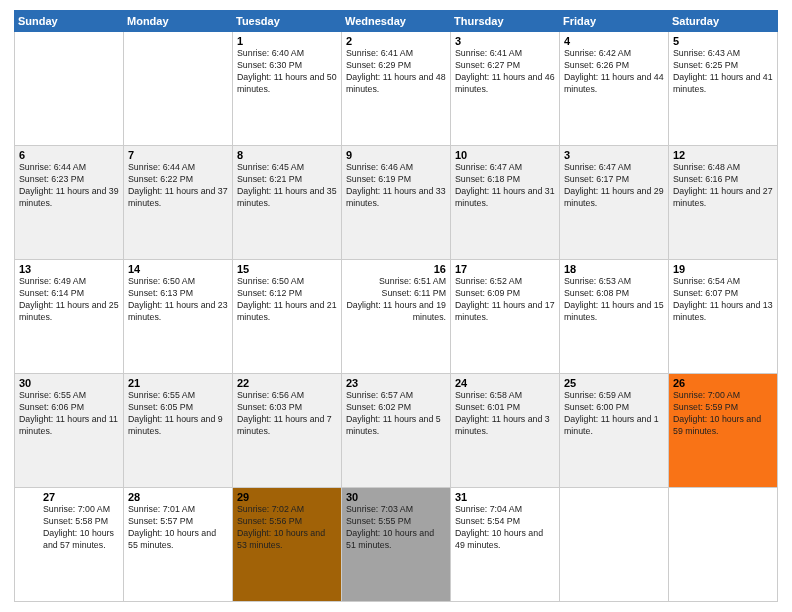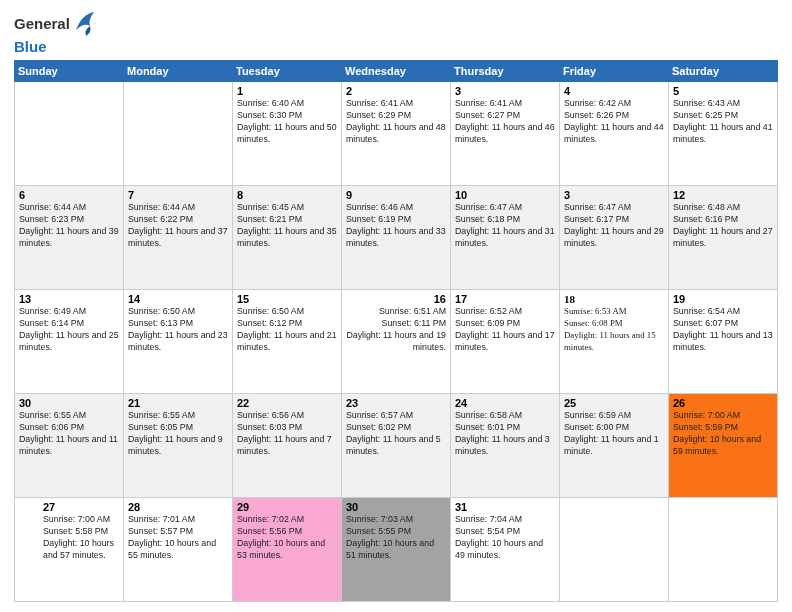--- a/index.html
+++ b/index.html
@@ -88,40 +88,20 @@
     }
     .empty { background: #f9f9f9; }
     tr:nth-child(odd) td { background: #fff; }
     tr:nth-child(even) td { background: #f4f4f4; }
     .calendar thead tr th { background: #2a6db5; }
   </style>
 </head>
 <body>
 
 <div class="page">
-  <div class="header">
-    <div class="logo">
-      <div>
-        <div style="display:flex;align-items:center;">
-          <span class="logo-text logo-general">General</span>
-          <svg class="logo-icon" viewBox="0 0 22 28" fill="none" xmlns="http://www.w3.org/2000/svg">
-            <path d="M4 20 Q10 4 22 2 Q16 10 18 16 Q12 12 4 20Z" fill="#2a6db5"></path>
-            <path d="M18 16 Q20 22 14 26 Q12 20 18 16Z" fill="#1a5a9a"></path>
-          </svg>
-        </div>
-        <div style="margin-left:0;">
-          <span class="logo-text logo-blue" style="font-size:15px;font-weight:bold;color:#1a6fbf;">Blue</span>
-        </div>
-      </div>
-    </div>
-    <div class="title-block">
-      <div class="month-title"></div>
-      <div class="location"></div>
-    </div>
-  </div>
 
   <table class="calendar">
     <thead>
       <tr>
       <th>Sunday</th>
           <th>Monday</th>
           <th>Tuesday</th>
           <th>Wednesday</th>
           <th>Thursday</th>
           <th>Friday</th>
@@ -231,21 +211,21 @@
             <div class="day-info" style="white-space: pre-line;">Sunrise: 6:51 AM
 Sunset: 6:11 PM
 Daylight: 11 hours and 19 minutes.</div>
           </td>
           <td style="background: rgb(255, 255, 255);">
             <span class="day-num">17</span>
             <div class="day-info" style="white-space: pre-line;">Sunrise: 6:52 AM
 Sunset: 6:09 PM
 Daylight: 11 hours and 17 minutes.</div>
           </td>
-          <td style="background: rgb(255, 255, 255); font-family: Liberation Serif, serif;">
+          <td style="background: rgb(255, 255, 255);">
             <span class="day-num">18</span>
             <div class="day-info" style="white-space: pre-line;">Sunrise: 6:53 AM
 Sunset: 6:08 PM
 Daylight: 11 hours and 15 minutes.</div>
           </td>
           <td style="background: rgb(255, 255, 255);">
             <span class="day-num">19</span>
             <div class="day-info" style="white-space: pre-line;">Sunrise: 6:54 AM
 Sunset: 6:07 PM
 Daylight: 11 hours and 13 minutes.</div>
@@ -301,21 +281,21 @@
             <div class="day-info" style="white-space: pre-line;">Sunrise: 7:00 AM
 Sunset: 5:58 PM
 Daylight: 10 hours and 57 minutes.</div>
           </td>
           <td style="background: rgb(255, 255, 255);">
             <span class="day-num">28</span>
             <div class="day-info" style="white-space: pre-line;">Sunrise: 7:01 AM
 Sunset: 5:57 PM
 Daylight: 10 hours and 55 minutes.</div>
           </td>
-          <td style="background: #f9a8d4;">
+          <td style="background: #a16207;">
             <span class="day-num">29</span>
             <div class="day-info" style="white-space: pre-line;">Sunrise: 7:02 AM
 Sunset: 5:56 PM
 Daylight: 10 hours and 53 minutes.</div>
           </td>
           <td style="background: #a3a3a3;">
             <span class="day-num">30</span>
             <div class="day-info" style="white-space: pre-line;">Sunrise: 7:03 AM
 Sunset: 5:55 PM
 Daylight: 10 hours and 51 minutes.</div>

